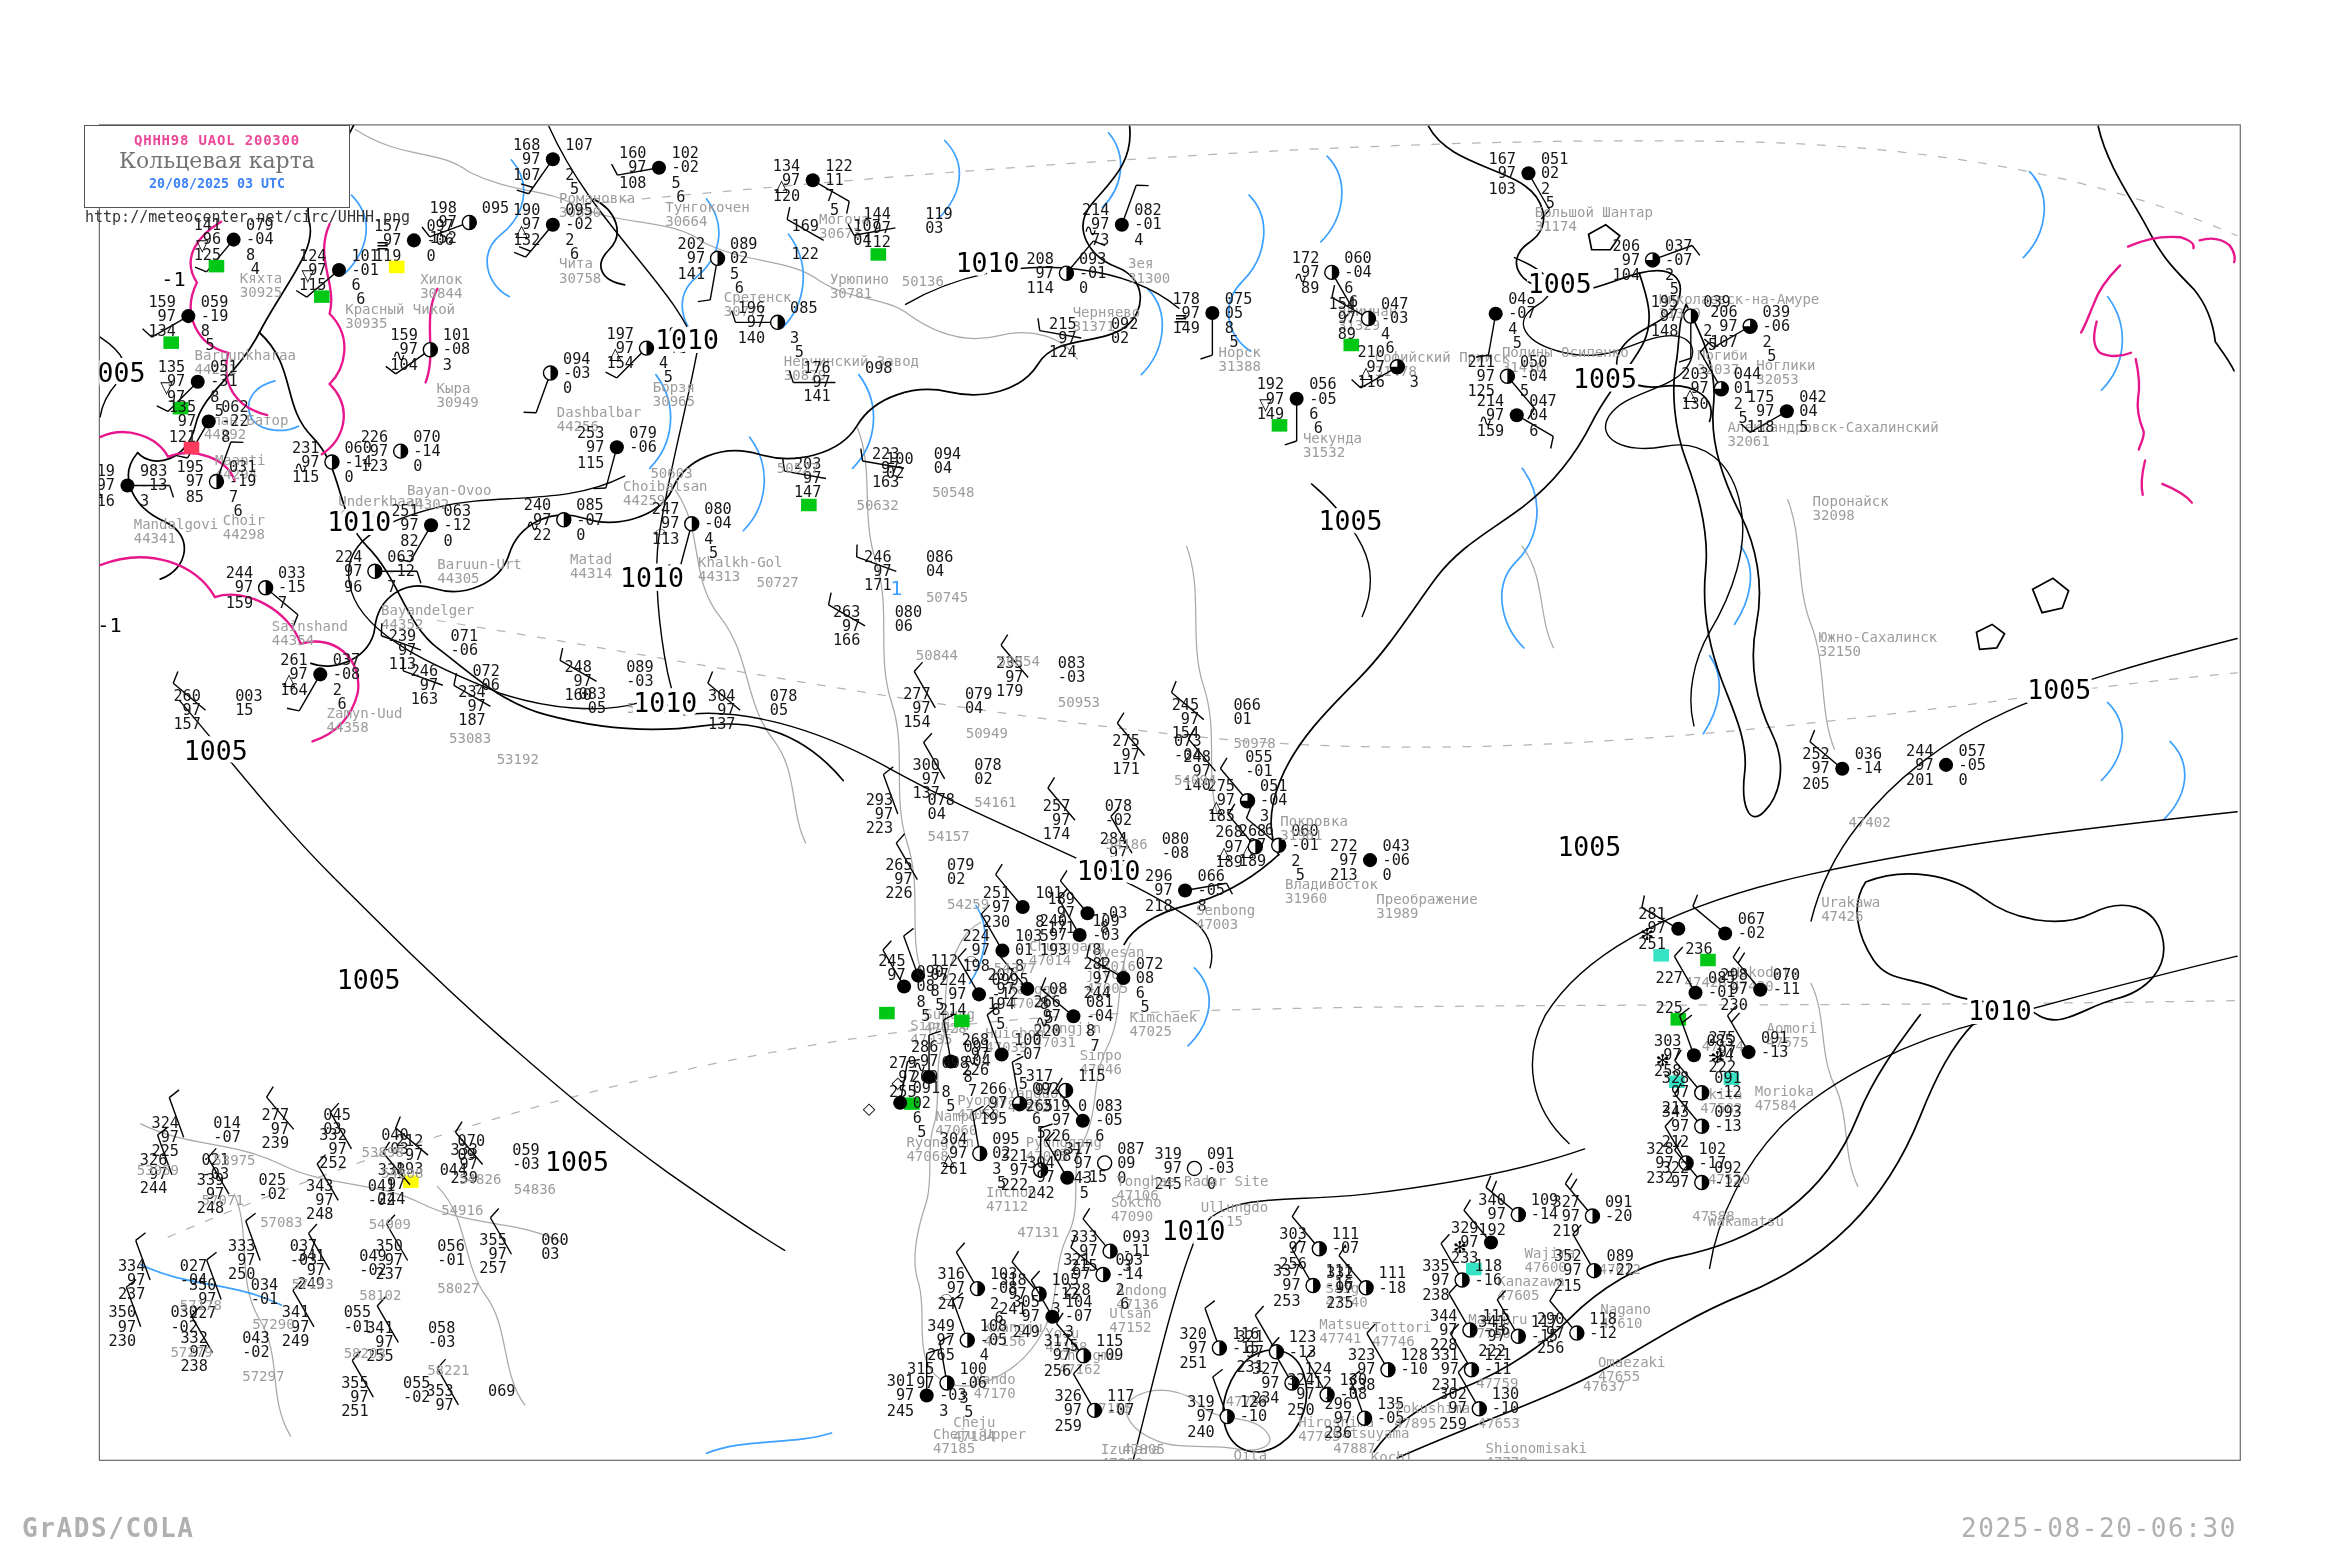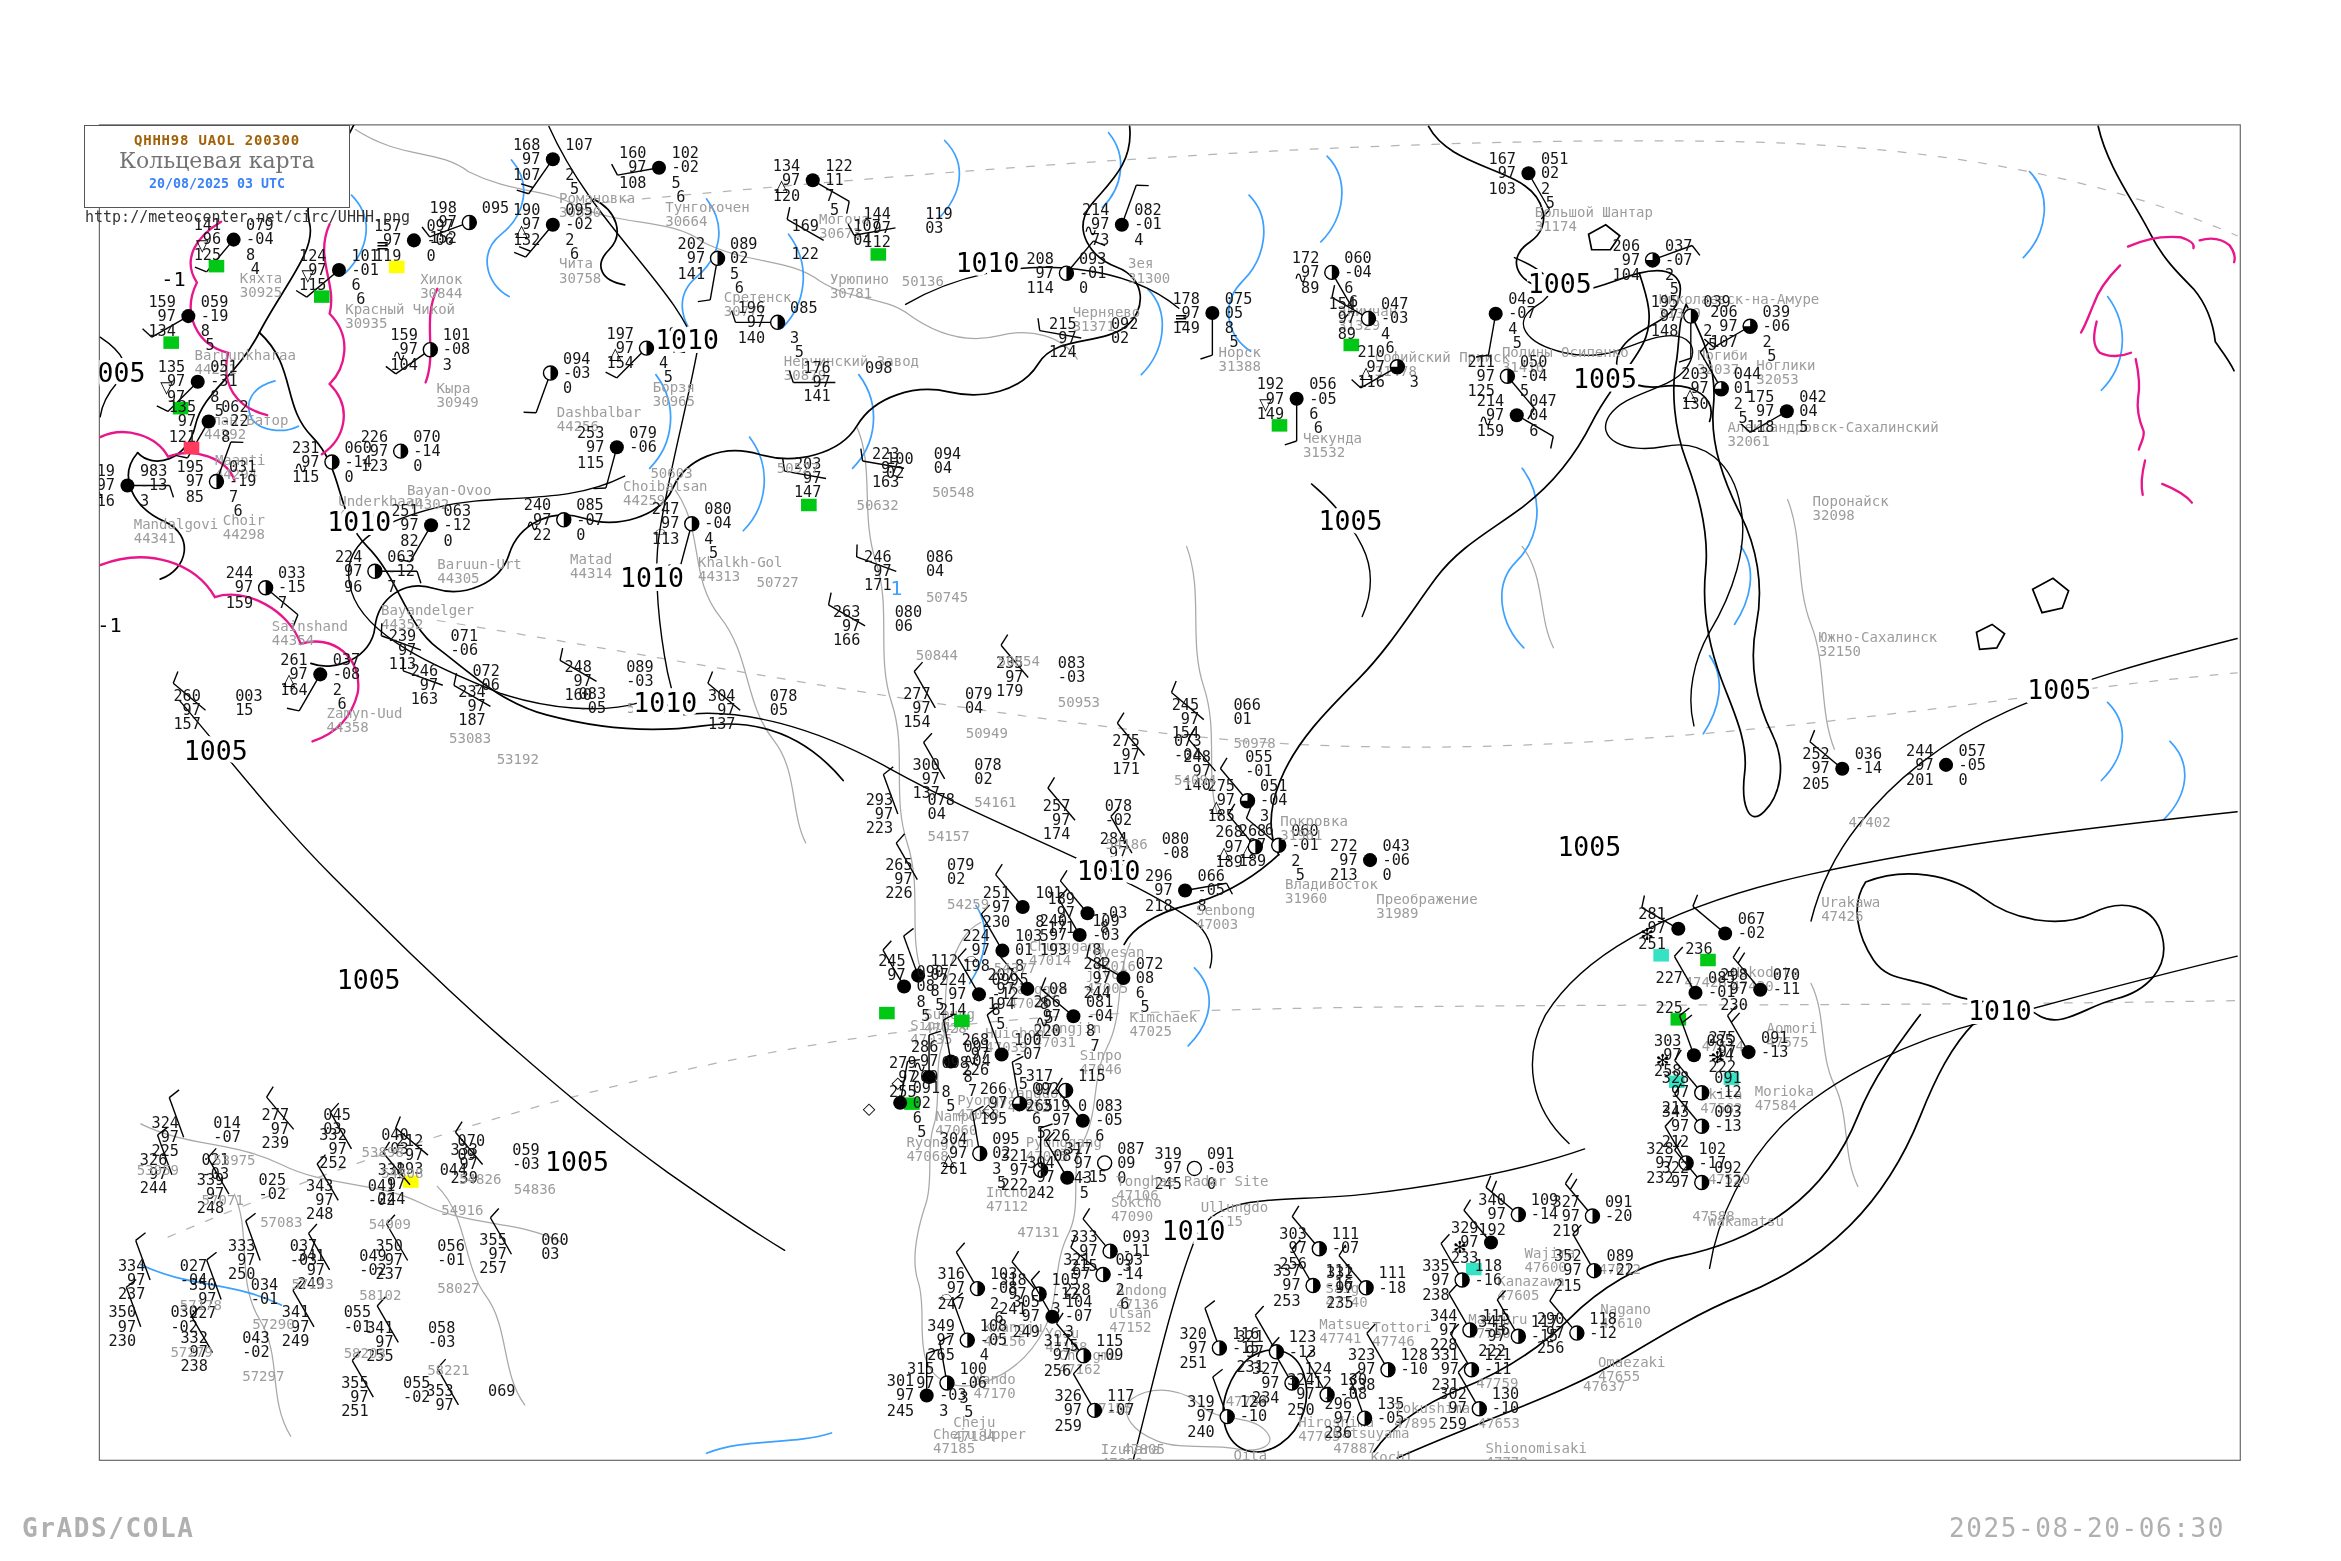--- a/index.html
+++ b/index.html
@@ -1,28 +1,28 @@
 <!DOCTYPE html>
 <html style="font-size:12.5px"><head>
 <meta charset="utf-8">
 <style>
   html,body{margin:0;padding:0;background:#fff;}
   .page{position:relative;width:2342px;height:1561px;background:#fff;overflow:hidden;
         font-family:"DejaVu Sans Mono",monospace;}
   #map-svg{position:absolute;left:0;top:0;}
   .title-box{position:absolute;left:84px;top:125px;width:266px;height:83px;background:#fff;
              border:1.6px solid #555;box-sizing:border-box;text-align:center;z-index:5;}
-  .title-line1{font-size:14px;font-weight:bold;color:#a16207;margin-top:5.5px;letter-spacing:0.8px;}
+  .title-line1{font-size:14px;font-weight:bold;color:#ec4899;margin-top:5.5px;letter-spacing:0.8px;}
   .title-line2{font-family:"DejaVu Serif",serif;font-size:22px;color:#737373;line-height:26.5px;}
   .title-line3{font-size:13.3px;font-weight:bold;color:#3b82f6;margin-top:1.6px;}
   .title-line4{font-size:15px;color:#333;margin-top:17px;}
   .stamp{position:absolute;font-family:"DejaVu Sans Mono",monospace;font-size:26px;color:#b0b0b0;
          letter-spacing:1.6px;z-index:5;}
   .stamp-left{left:22px;top:1513px;font-weight:bold;}
-  .stamp-right{right:117px;top:1513px;}
+  .stamp-right{right:105px;top:1513px;}
 </style>
 </head>
 <body>
 
 <div class="page">
   <svg id="map-svg" width="2342" height="1561" viewBox="0 0 3000 2000">
       <rect x="127" y="160" width="2743" height="1711" fill="none" stroke="#666" stroke-width="1.5"></rect>
       <defs>
         <clipPath id="fr">
           <rect x="127" y="160" width="2743" height="1711"></rect>

